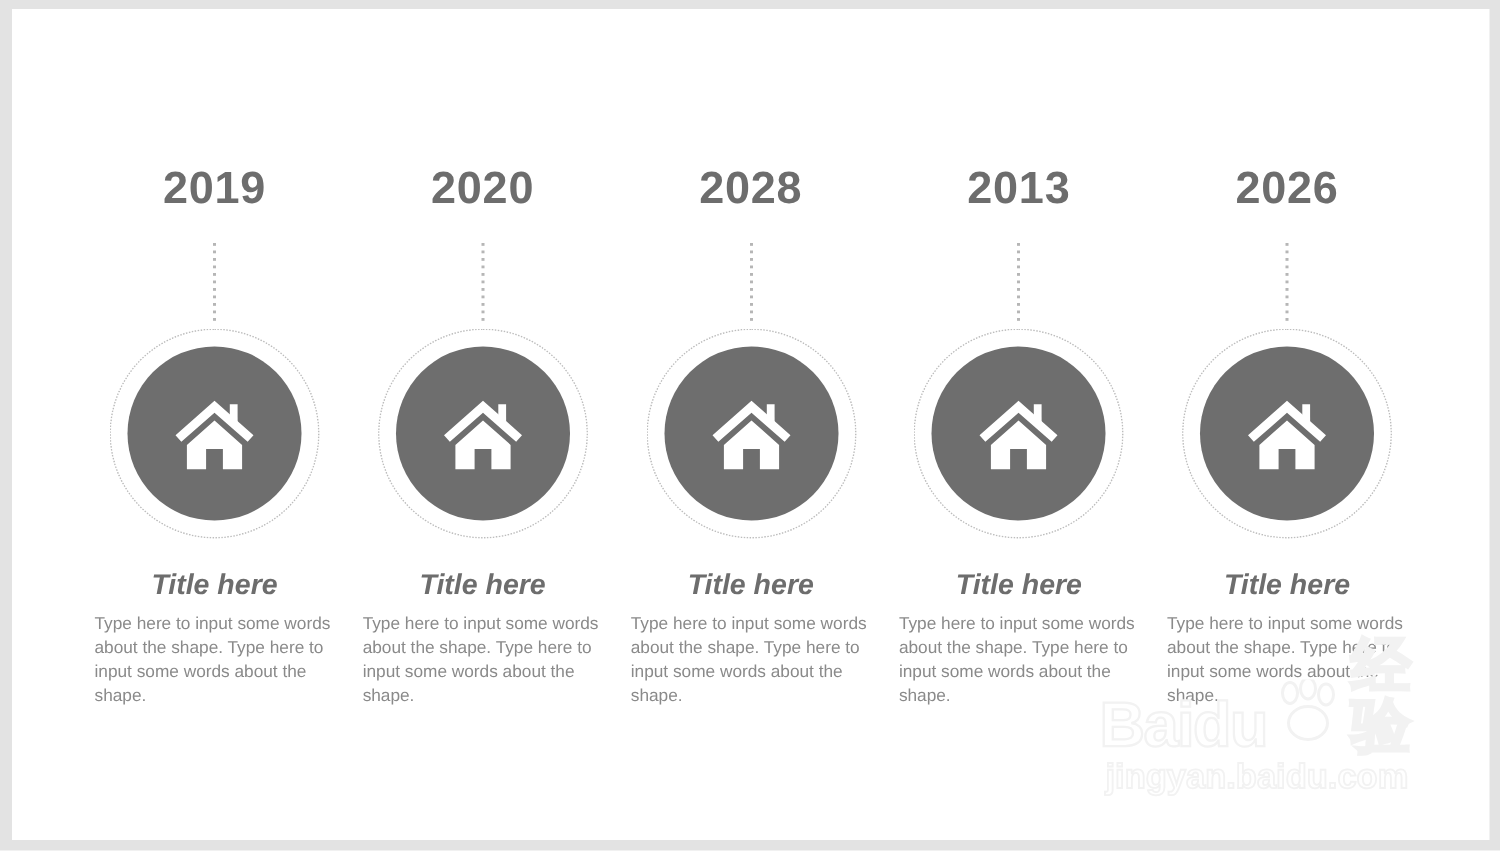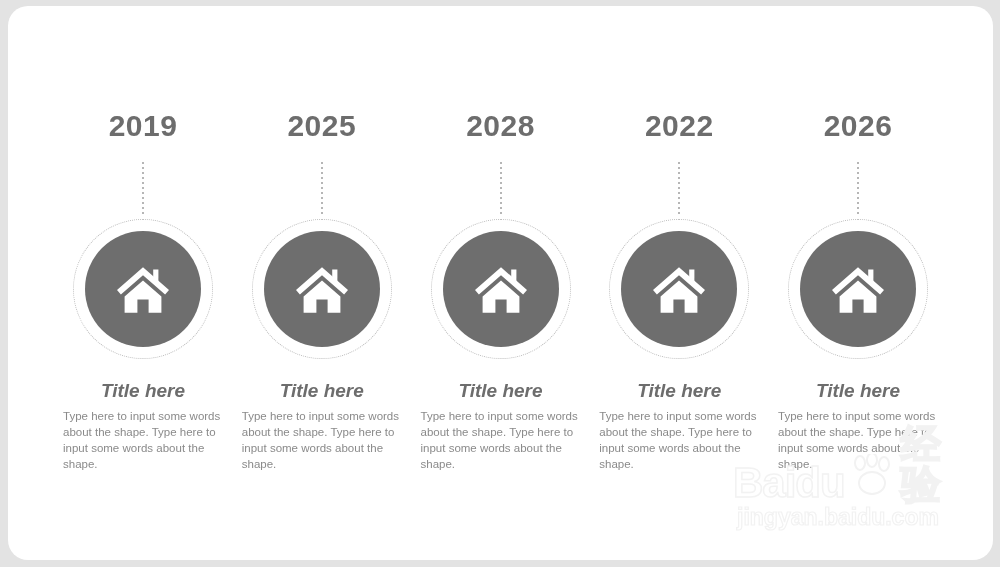--- a/index.html
+++ b/index.html
@@ -17,21 +17,20 @@
   
   #slide-frame {
     position: absolute;
     left: 8px;
     top: 6px;
     width: 985px;
     height: 554px;
     background: #ffffff;
     box-sizing: border-box;
     overflow: hidden;
-    border-radius: 20px;
   }
 
   
   #timeline {
     position: absolute;
     left: 0;
     top: 0;
     width: 985px;
     height: 450px;
     display: flex;
@@ -193,21 +192,21 @@
               <path fill="#ffffff" d="M28 17.4 L46.4 33.6 v16.2 H33.6 V36.4 h-11.2 v13.4 H9.6 V33.6 Z"></path>
             </svg>
           </span>
         </div>
       </div>
       <div class="step-title">Title here</div>
       <div class="step-body">Type here to input some words about the shape. Type here to input some words about the shape.</div>
     </div>
 
     <div class="timeline-step">
-      <div class="step-year">2025</div>
+      <div class="step-year">2020</div>
       <div class="step-connector"></div>
       <div class="step-circle-wrap">
         <div class="step-ring"></div>
         <div class="step-circle">
           <span>
             <svg width="56" height="52" viewBox="0 0 56 52" aria-hidden="true">
               <path fill="#ffffff" d="M38.2 6.5h5.2v13.2l-5.2-4.6z"></path>
               <path fill="#ffffff" d="M28 4.2 L54 27.1 l-3.9 4.4 L28 12.2 L5.9 31.5 L2 27.1 Z"></path>
               <path fill="#ffffff" d="M28 17.4 L46.4 33.6 v16.2 H33.6 V36.4 h-11.2 v13.4 H9.6 V33.6 Z"></path>
             </svg>
@@ -231,21 +230,21 @@
               <path fill="#ffffff" d="M28 17.4 L46.4 33.6 v16.2 H33.6 V36.4 h-11.2 v13.4 H9.6 V33.6 Z"></path>
             </svg>
           </span>
         </div>
       </div>
       <div class="step-title">Title here</div>
       <div class="step-body">Type here to input some words about the shape. Type here to input some words about the shape.</div>
     </div>
 
     <div class="timeline-step">
-      <div class="step-year">2022</div>
+      <div class="step-year">2013</div>
       <div class="step-connector"></div>
       <div class="step-circle-wrap">
         <div class="step-ring"></div>
         <div class="step-circle">
           <span>
             <svg width="56" height="52" viewBox="0 0 56 52" aria-hidden="true">
               <path fill="#ffffff" d="M38.2 6.5h5.2v13.2l-5.2-4.6z"></path>
               <path fill="#ffffff" d="M28 4.2 L54 27.1 l-3.9 4.4 L28 12.2 L5.9 31.5 L2 27.1 Z"></path>
               <path fill="#ffffff" d="M28 17.4 L46.4 33.6 v16.2 H33.6 V36.4 h-11.2 v13.4 H9.6 V33.6 Z"></path>
             </svg>

